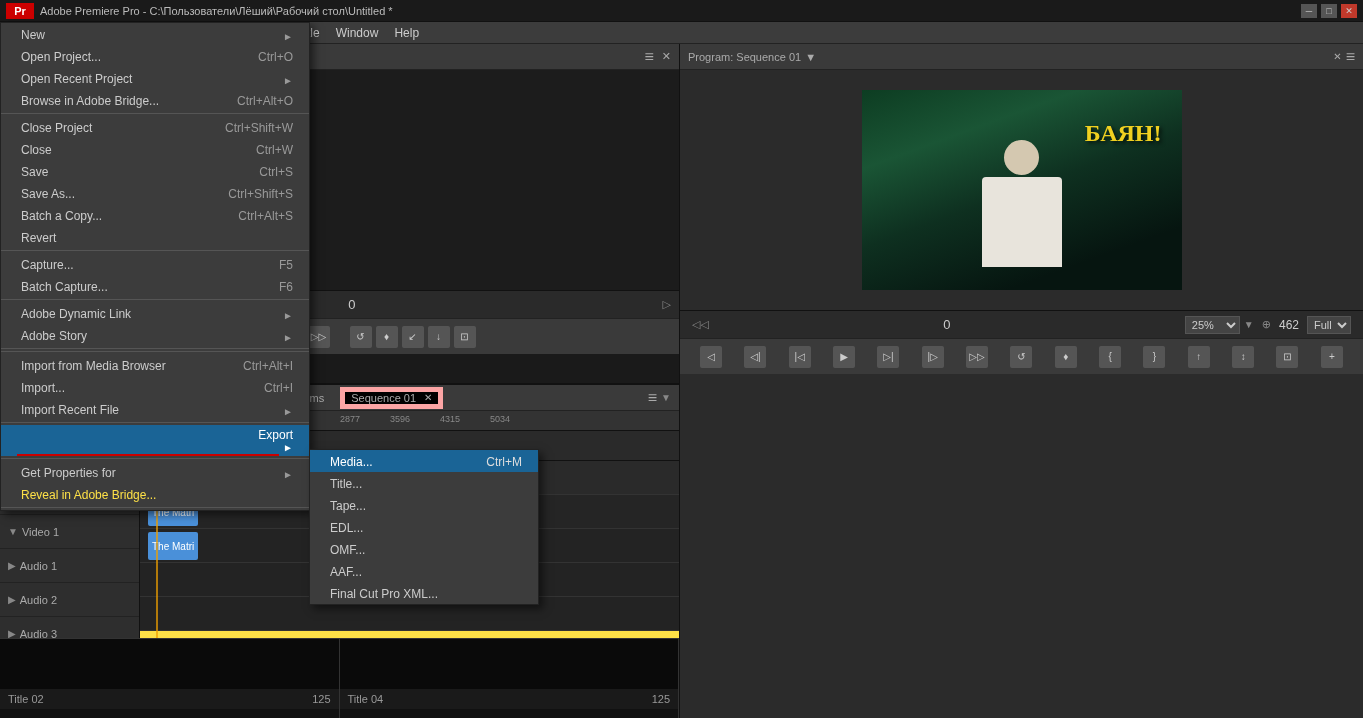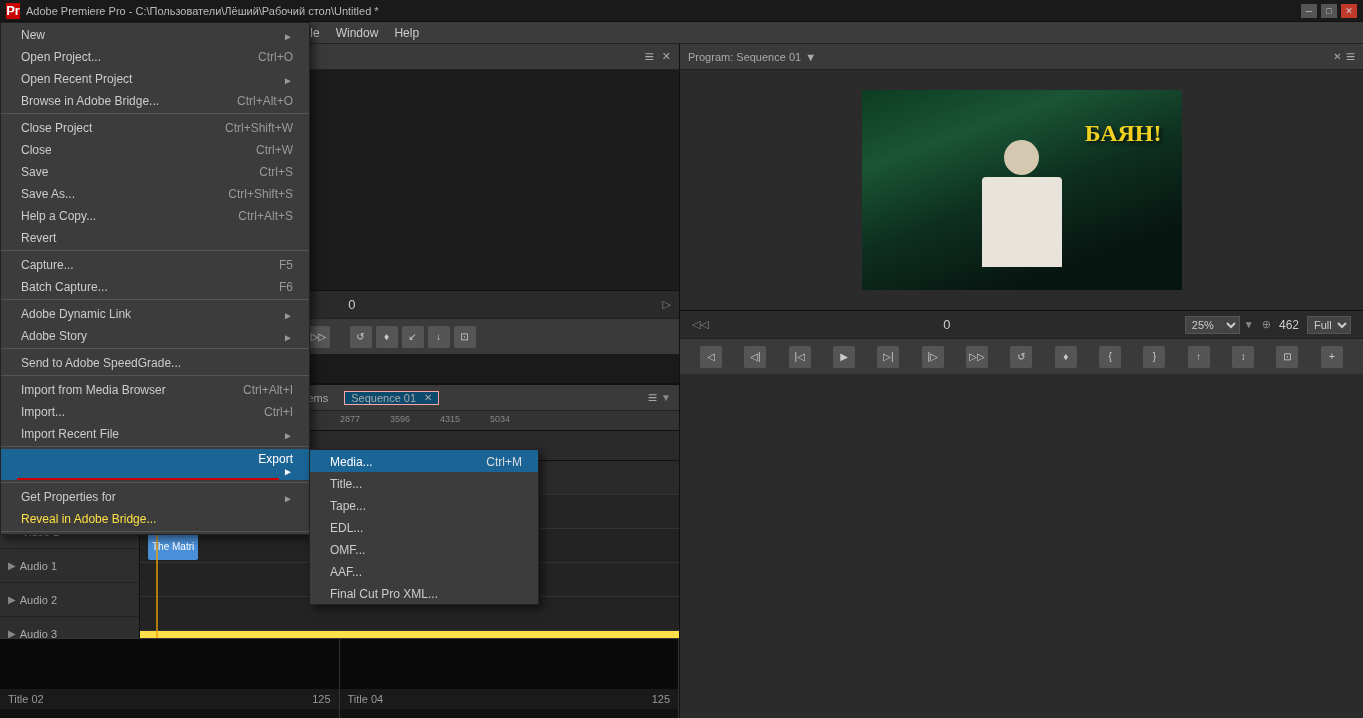--- a/index.html
+++ b/index.html
@@ -20,25 +20,25 @@
       height: 22px;
       display: flex;
       align-items: center;
       padding: 0 6px;
       color: #bbb;
       font-size: 11px;
       border-bottom: 1px solid #111;
       position: relative;
     }
     #title-bar .app-icon {
-      width: 14px; height: 16px;
+      width: 28px; height: 16px;
       background: #cc0000;
       margin-right: 6px;
       display: flex; align-items: center; justify-content: center;
-      font-size: 13px; color: white; font-weight: bold;
+      font-size: 11px; color: white; font-weight: bold;
     }
     #title-bar .title-text { flex: 1; }
     #title-bar .window-controls {
       display: flex; gap: 4px;
     }
     #title-bar .win-btn {
       width: 16px; height: 14px;
       background: #555;
       display: flex; align-items: center; justify-content: center;
       font-size: 9px; color: #ccc; cursor: pointer;
@@ -413,21 +413,21 @@
         <div class="ctrl-btn">⊡</div>
       </div>
     </div>
 
     <div id="timeline-area">
       <div class="timeline-header-row">
         <span style="margin-right:12px;">Markers</span>
         <span>≡</span>
         <span style="margin-left:4px;">📌</span>
         <span style="margin-left:auto; color:#aaa; font-size:11px;">4 Items</span>
-        <div style="margin-left:16px; background:#0c4a6e; display:flex; align-items:center; padding:0 6px; border:1px solid #fca5a5;">
+        <div style="margin-left:16px; background:#000000; display:flex; align-items:center; padding:0 6px; border:5px solid #fca5a5;">
           <span style="font-size:11px;">Sequence 01</span>
           <span style="margin-left:8px; font-size:10px;">✕</span>
         </div>
         <span style="margin-left:auto; font-size:16px;">≡</span>
         <span style="margin-left:4px; font-size:10px; color:#888;">▼</span>
       </div>
       <div class="timeline-tracks">
 
         <div class="track-labels">
 
@@ -619,21 +619,21 @@
     </div>
     <div class="dd-item">
       <span>Save</span>
       <span class="dd-shortcut">Ctrl+S</span>
     </div>
     <div class="dd-item">
       <span>Save As...</span>
       <span class="dd-shortcut">Ctrl+Shift+S</span>
     </div>
     <div class="dd-item">
-      <span>Help a Copy...</span>
+      <span>Batch a Copy...</span>
       <span class="dd-shortcut">Ctrl+Alt+S</span>
     </div>
     <div class="dd-item">
       <span>Revert</span>
     </div>
     <div class="dd-separator"></div>
     <div class="dd-item">
       <span>Capture...</span>
       <span class="dd-shortcut">F5</span>
     </div>
@@ -644,23 +644,20 @@
     <div class="dd-separator"></div>
     <div class="dd-item">
       <span>Adobe Dynamic Link</span>
       <span class="dd-arrow">►</span>
     </div>
     <div class="dd-item">
       <span>Adobe Story</span>
       <span class="dd-arrow">►</span>
     </div>
     <div class="dd-separator"></div>
-    <div class="dd-item">
-      <span>Send to Adobe SpeedGrade...</span>
-    </div>
     <div class="dd-separator"></div>
     <div class="dd-item">
       <span>Import from Media Browser</span>
       <span class="dd-shortcut">Ctrl+Alt+I</span>
     </div>
     <div class="dd-item">
       <span>Import...</span>
       <span class="dd-shortcut">Ctrl+I</span>
     </div>
     <div class="dd-item">

